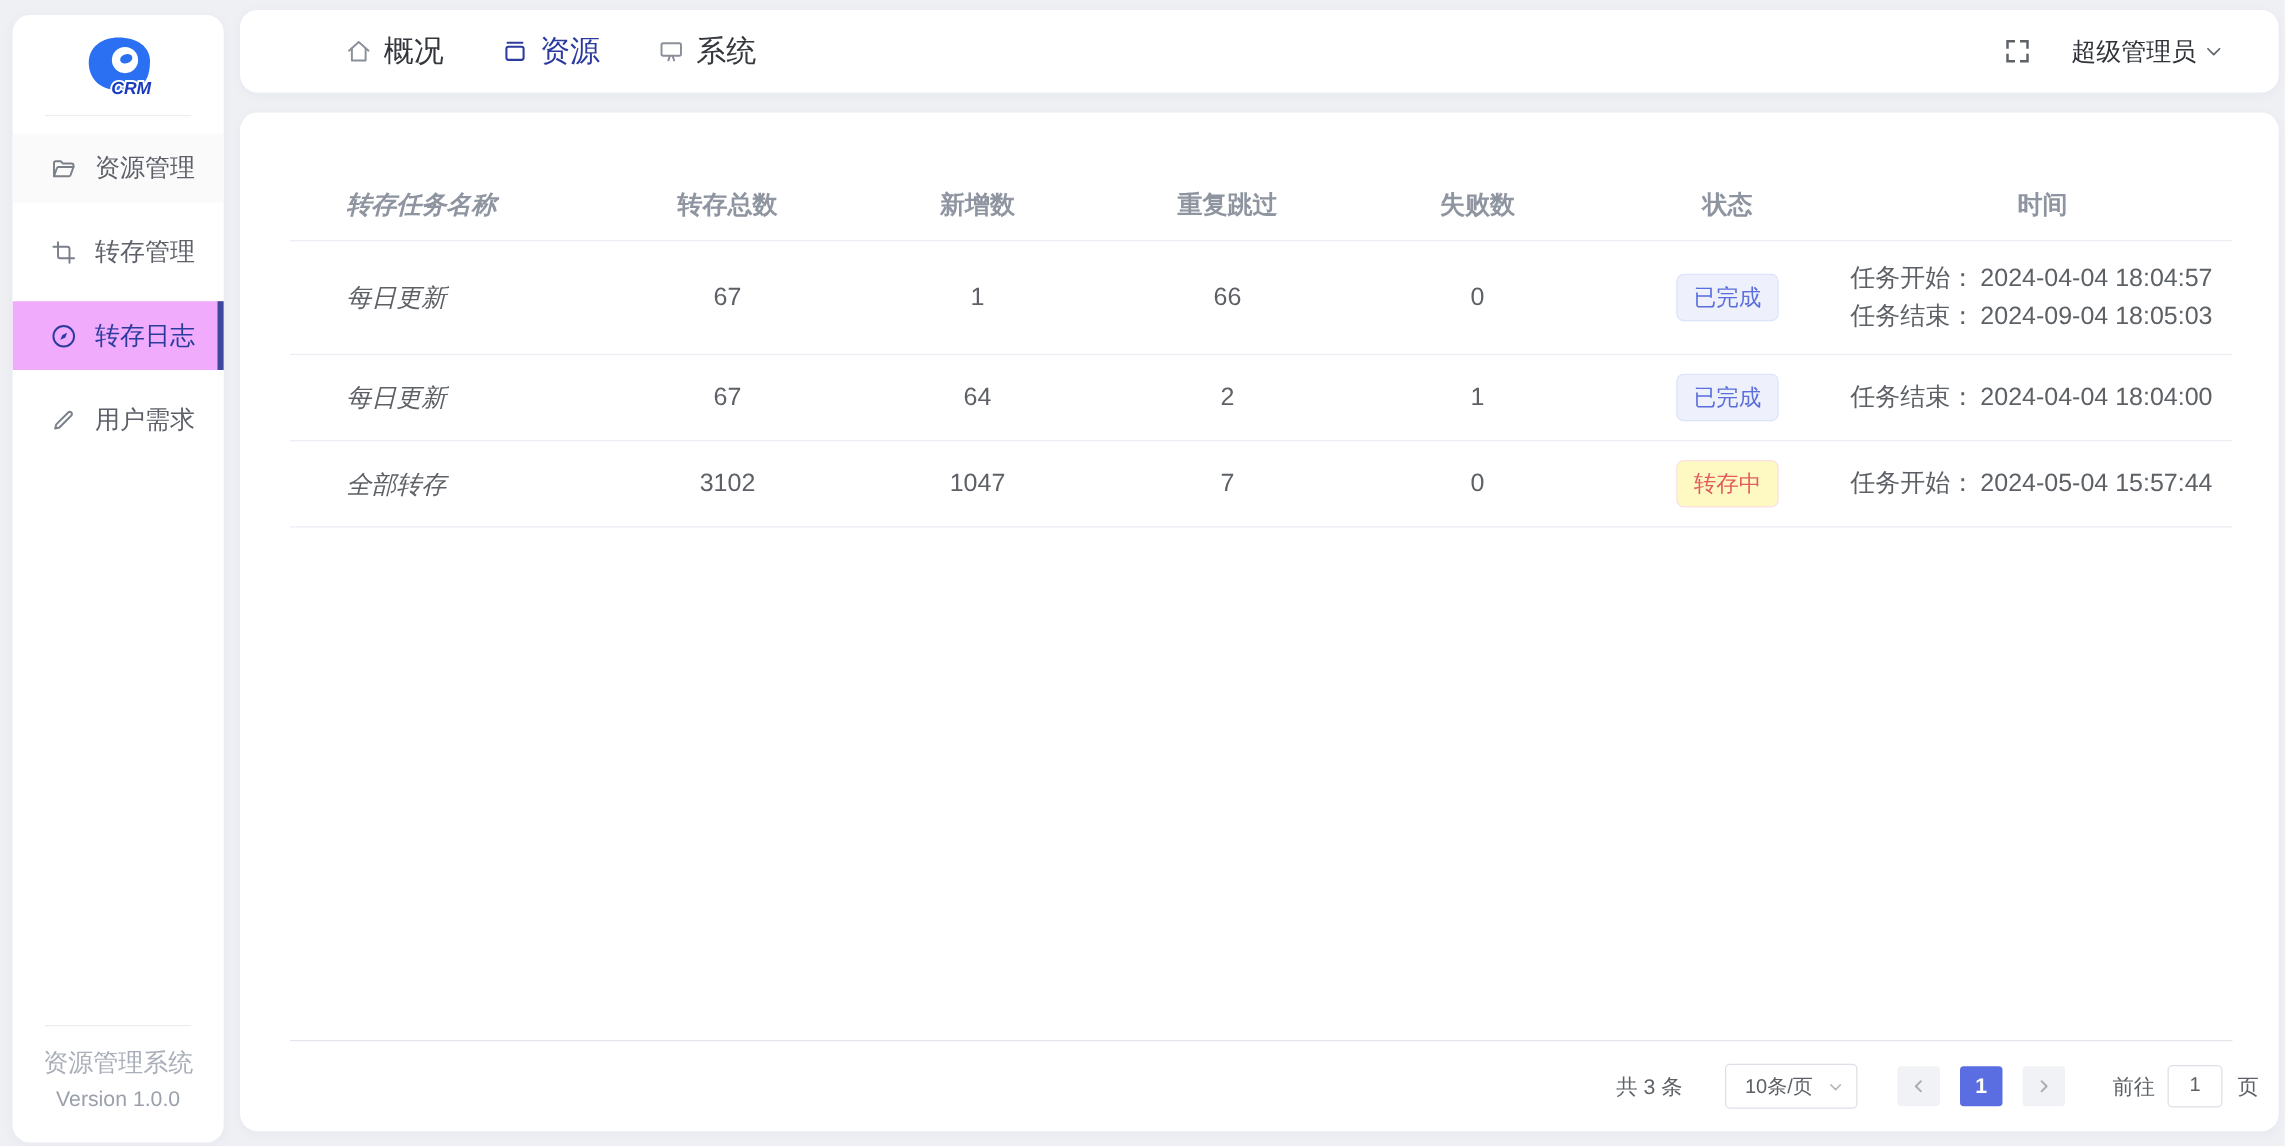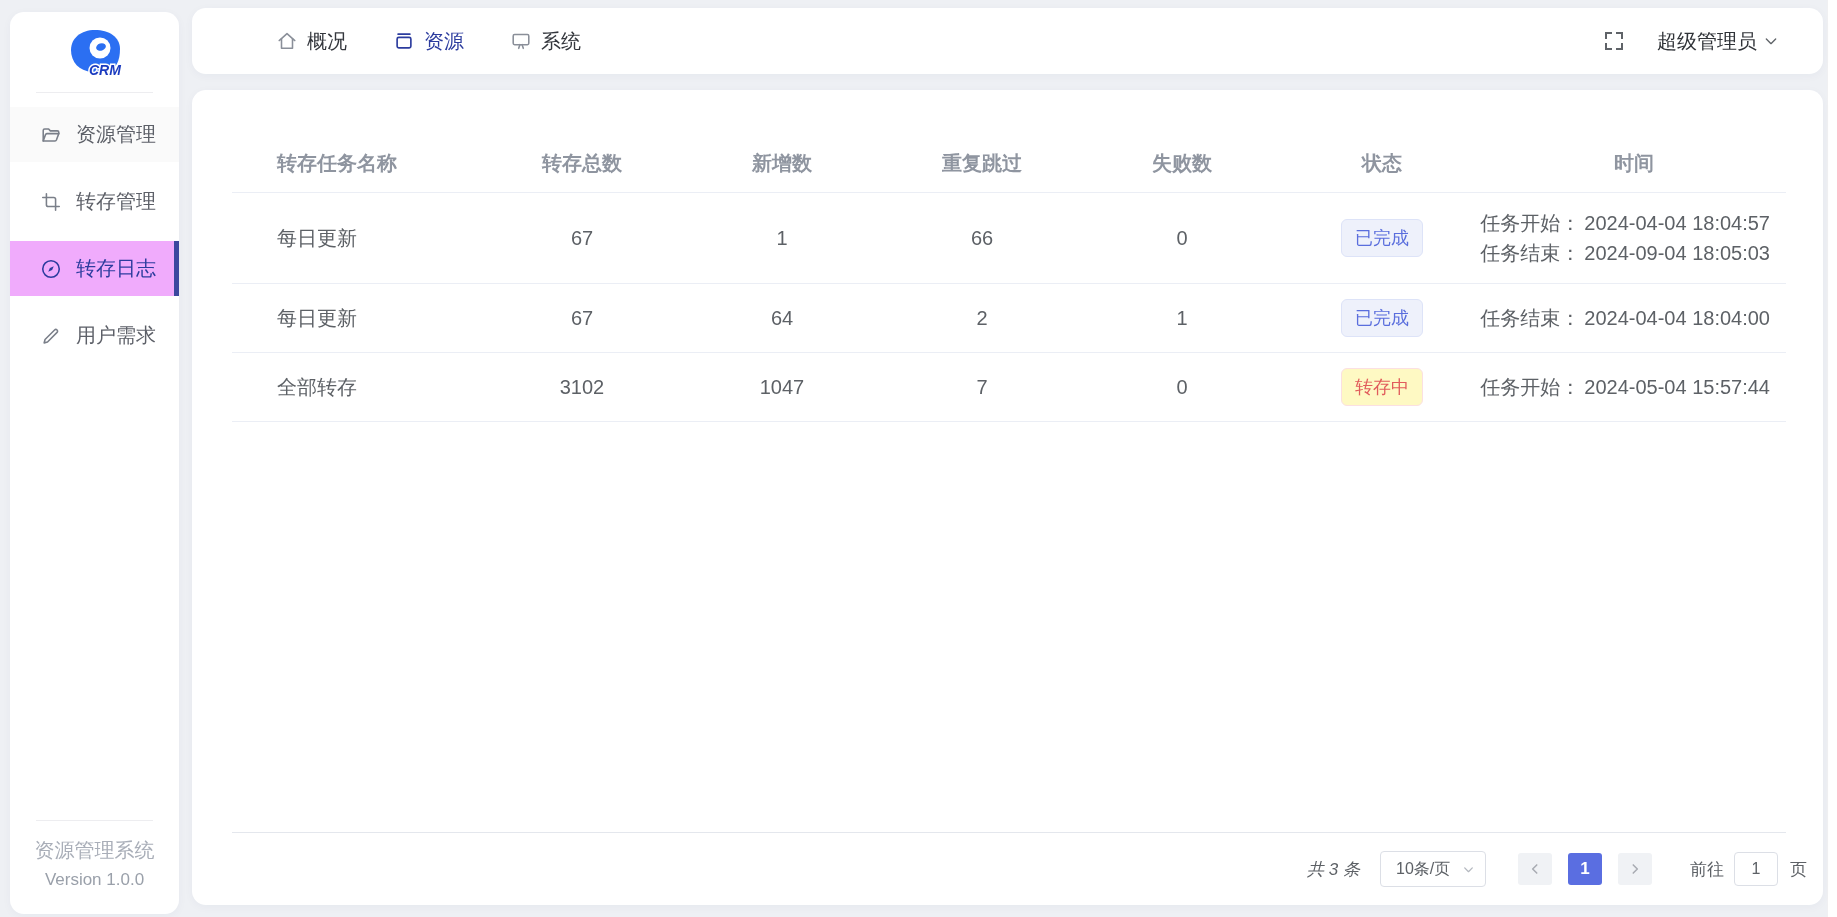--- a/index.html
+++ b/index.html
@@ -28,48 +28,48 @@
   .menu-item.active .mi-icon svg { stroke:#2c3c9e; }
   .menu-item.active .active-bar { position:absolute; right:0; top:0; width:5px; height:100%; background:#3c489e; }
   .sidebar-footer { position:absolute; bottom:0; left:0; right:0; padding:14px 0 24px; text-align:center; }
   .sidebar-footer .sf-divider { height:1px; background:#ededf0; margin:0 26px 16px 26px; }
   .sf-line1 { font-size:20px; color:#a9aeb8; margin-bottom:6px; }
   .sf-line2 { font-size:17px; color:#9aa0aa; }
 
   
   .topbar { left:192px; right:14px; top:8px; height:66px; display:flex; align-items:center; justify-content:space-between; padding:0 44px 0 84px; }
   .topnav { display:flex; align-items:center; gap:46px; }
-  .topnav-item { display:flex; align-items:center; gap:9px; font-size:20px; color:#34373d; cursor:pointer; }
+  .topnav-item { display:flex; align-items:center; gap:9px; font-size:24px; color:#34373d; cursor:pointer; }
   .topnav-item svg { stroke:#8a8f99; }
   .topnav-item.active { color:#2c3c9e; }
   .topnav-item.active svg { stroke:#2c3c9e; }
   .topbar-right { display:flex; align-items:center; gap:30px; }
   .fullscreen-btn { width:26px; height:26px; display:flex; align-items:center; justify-content:center; cursor:pointer; }
   .user-menu { display:flex; align-items:center; gap:6px; font-size:20px; color:#303338; cursor:pointer; }
 
   
   .content { left:192px; right:14px; top:90px; bottom:12px; }
   .table { margin:0 37px 0 40px; }
   .thead, .trow { display:grid; grid-template-columns:250px 200px 200px 200px 200px 200px minmax(0,1fr); align-items:center; }
   .thead { padding-top:44px; height:103px; border-bottom:1px solid #ebeef5; font-size:20px; font-weight:700; color:#8f95a0; }
   .th, .td { text-align:center; }
-  .th-name, .td-name { text-align:left; padding-left:45px; }
+  .th-name, .td-name { text-align:left; padding-left:45px;font-style:italic; }
   .trow { border-bottom:1px solid #ebeef5; padding:15px 0; min-height:68px; font-size:20px; color:#5d6166; }
   .badge { display:inline-block; font-size:18px; line-height:1; padding:9px 13px; border-radius:6px; }
   .badge--completed { background:#eef1fb; border:1px solid #dde3f8; color:#5a6edd; }
   .badge--running  { background:#fef9c3; border:1px solid #fbe0e2; color:#e15c5c; }
   .td-time { display:flex; justify-content:flex-end; padding-right:16px; }
   .time-block { text-align:left; }
   .time-line { line-height:30px; white-space:nowrap; }
   .time-label { margin-right:4px; }
 
   
   .table-bottom-line { position:absolute; left:40px; right:37px; bottom:72px; height:1px; background:#e4e7ed; }
   .pagination { position:absolute; left:40px; right:16px; bottom:0; height:72px; display:flex; align-items:center; justify-content:flex-end; font-size:17px; color:#5d6166; }
-  .pg-total { margin-right:20px;font-style:italic; }
+  .pg-total { margin-right:34px; }
   .pg-size-select { width:106px; height:36px; border:1px solid #dcdfe6; border-radius:4px; display:flex; align-items:center; justify-content:space-between; padding:0 10px 0 15px; font-size:16px; color:#5d6166; cursor:pointer; background:#fff; }
   .pg-btn { width:34px; height:32px; border-radius:3px; display:flex; align-items:center; justify-content:center; cursor:pointer; border:none; }
   .pg-prev, .pg-next { background:#f0f2f5; margin-left:32px; }
   .pg-next { margin-left:16px; }
   .pg-page { background:#5a6ee1; color:#fff; font-size:17px; font-weight:700; margin-left:16px; }
   .pg-goto-label { margin-left:38px; }
   .pg-goto-input { width:44px; height:34px; border:1px solid #dcdfe6; border-radius:4px; text-align:center; font-size:16px; color:#5d6166; margin-left:10px; font-family:inherit; outline:none; }
   .pg-goto-suffix { margin-left:12px; }
 </style>
 </head>

